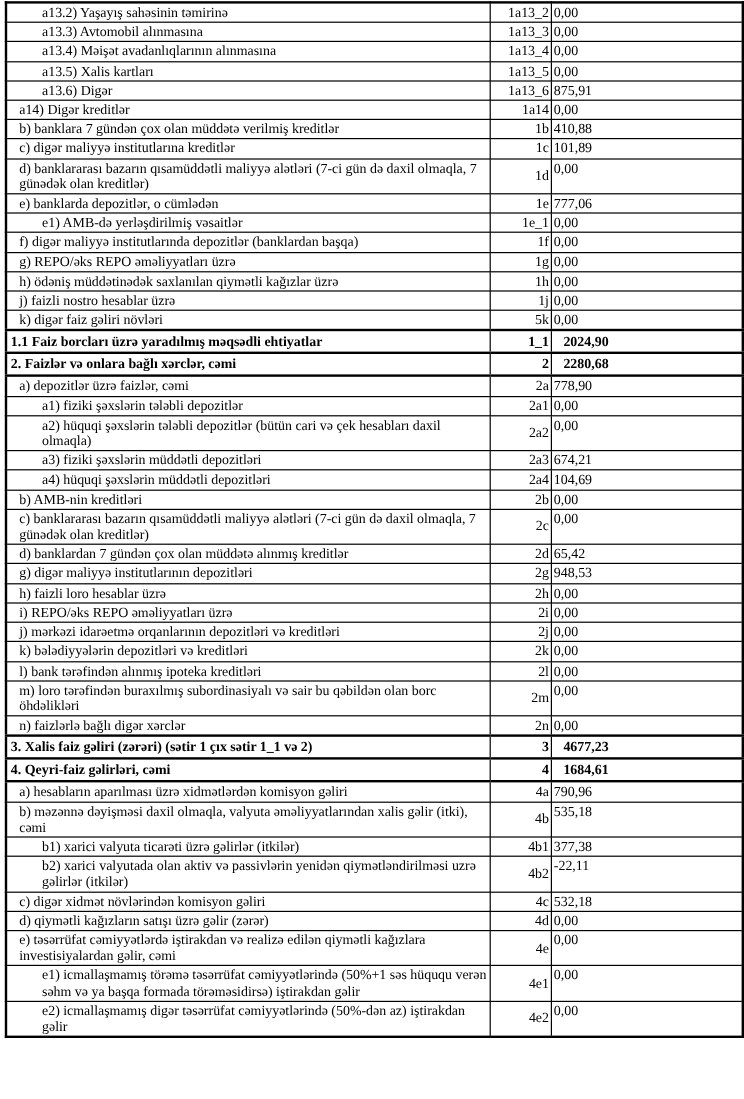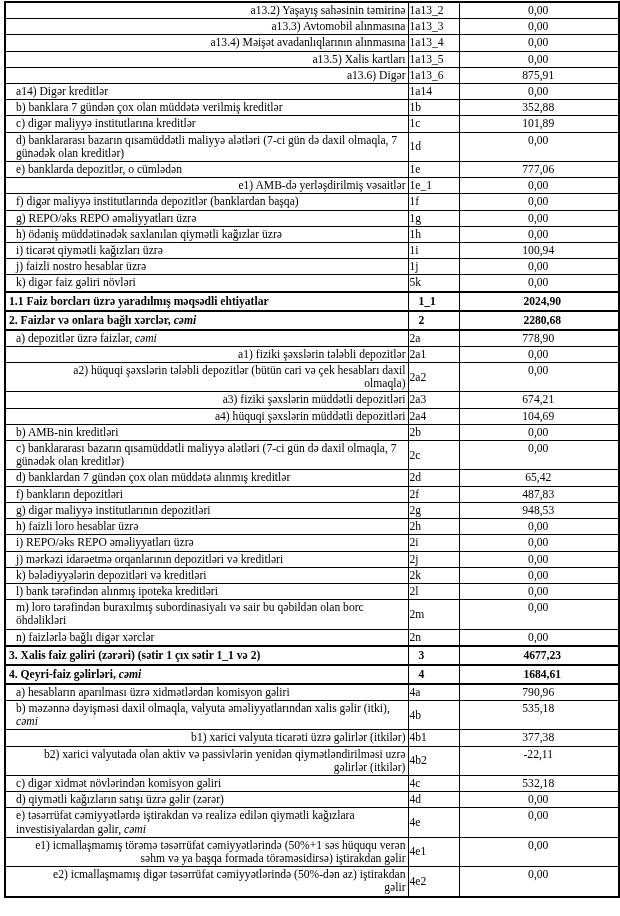--- a/index.html
+++ b/index.html
@@ -36,25 +36,25 @@
   tr { height: 16px; }
   tr.section { height: 19px; }
   tr.section td {
     font-weight: bold;
     border-top: 2px solid #000;
     border-bottom: 2px solid #000;
     padding-left: 10px;
   }
   td.desc.indent-0 { padding-left: 3px; }
   td.desc.indent-1 { padding-left: 10px; }
-  td.desc.indent-2 { padding-left: 29px; text-align: right; }
-  td.code { text-align: left; padding-left: 1px; padding-right: 1px; }
-  td.val  { text-align: center; padding-right: 3px; }
+  td.desc.indent-2 { padding-left: 29px; }
+  td.code { text-align: right; padding-left: 1px; padding-right: 1px; }
+  td.val  { text-align: left; padding-right: 3px; }
   td.val.top { vertical-align: top; }
-  td .em { font-style: italic; }
+  td .em { }
 </style>
 </head>
 <body>
 
 <div class="page">
   <table class="report">
     <colgroup>
       <col style="width:403px">
       <col style="width:51px">
       <col style="width:160px">
@@ -86,21 +86,21 @@
     <td class="val">875,91</td>
   </tr>
         <tr>
     <td class="desc indent-1">a14) Digər kreditlər</td>
     <td class="code">1a14</td>
     <td class="val">0,00</td>
   </tr>
         <tr>
     <td class="desc indent-1">b) banklara 7 gündən çox olan müddətə verilmiş kreditlər</td>
     <td class="code">1b</td>
-    <td class="val">352,88</td>
+    <td class="val">410,88</td>
   </tr>
         <tr>
     <td class="desc indent-1">c) digər maliyyə institutlarına kreditlər</td>
     <td class="code">1c</td>
     <td class="val">101,89</td>
   </tr>
         <tr>
     <td class="desc indent-1">d) banklararası bazarın qısamüddətli maliyyə alətləri (7-ci gün də daxil olmaqla, 7 günədək olan kreditlər)</td>
     <td class="code">1d</td>
     <td class="val top">0,00</td>
@@ -124,25 +124,20 @@
     <td class="desc indent-1">g) REPO/əks REPO əməliyyatları üzrə</td>
     <td class="code">1g</td>
     <td class="val">0,00</td>
   </tr>
         <tr>
     <td class="desc indent-1">h) ödəniş müddətinədək saxlanılan qiymətli kağızlar üzrə</td>
     <td class="code">1h</td>
     <td class="val">0,00</td>
   </tr>
         <tr>
-    <td class="desc indent-1">i) ticarət qiymətli kağızları üzrə</td>
-    <td class="code">1i</td>
-    <td class="val">100,94</td>
-  </tr>
-        <tr>
     <td class="desc indent-1">j) faizli nostro hesablar üzrə</td>
     <td class="code">1j</td>
     <td class="val">0,00</td>
   </tr>
         <tr>
     <td class="desc indent-1">k) digər faiz gəliri növləri</td>
     <td class="code">5k</td>
     <td class="val">0,00</td>
   </tr>
         <tr class="section">
@@ -187,25 +182,20 @@
   </tr>
         <tr>
     <td class="desc indent-1">c) banklararası bazarın qısamüddətli maliyyə alətləri (7-ci gün də daxil olmaqla, 7 günədək olan kreditlər)</td>
     <td class="code">2c</td>
     <td class="val top">0,00</td>
   </tr>
         <tr>
     <td class="desc indent-1">d) banklardan 7 gündən çox olan müddətə alınmış kreditlər</td>
     <td class="code">2d</td>
     <td class="val">65,42</td>
-  </tr>
-        <tr>
-    <td class="desc indent-1">f) bankların depozitləri</td>
-    <td class="code">2f</td>
-    <td class="val">487,83</td>
   </tr>
         <tr>
     <td class="desc indent-1">g) digər maliyyə institutlarının depozitləri</td>
     <td class="code">2g</td>
     <td class="val">948,53</td>
   </tr>
         <tr>
     <td class="desc indent-1">h) faizli loro hesablar üzrə</td>
     <td class="code">2h</td>
     <td class="val">0,00</td>

